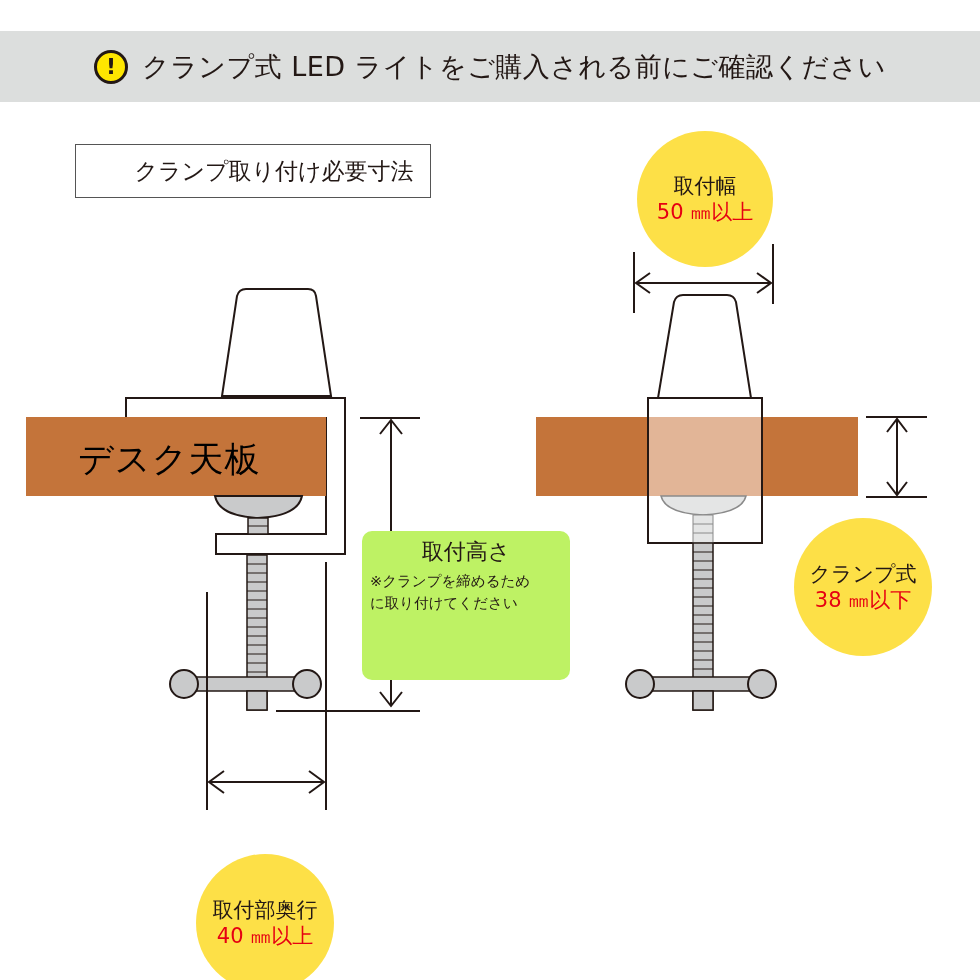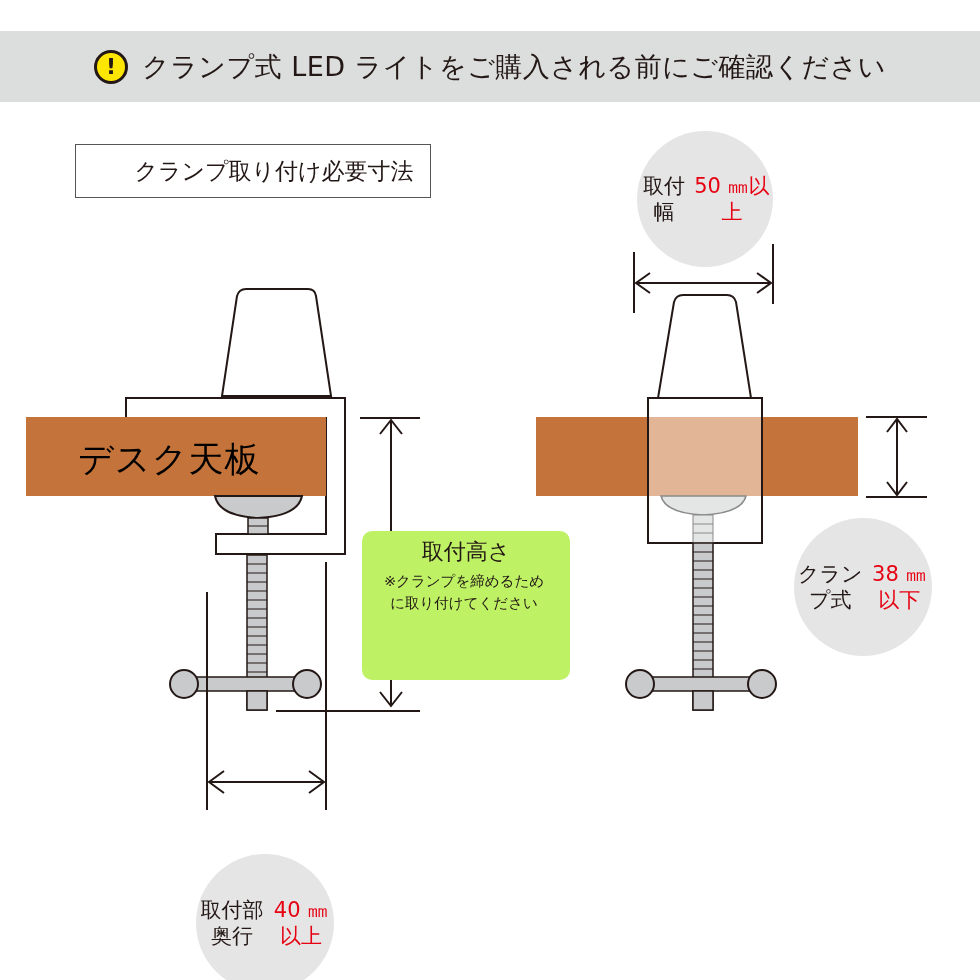--- a/index.html
+++ b/index.html
@@ -9,29 +9,29 @@
             display: flex; align-items: center; justify-content: center; }
   .warn-icon { width: 34px; height: 34px; border-radius: 50%; background: #ffe600; border: 3px solid #231815;
                box-sizing: border-box; display: flex; align-items: center; justify-content: center;
                font-weight: bold; font-size: 22px; margin-right: 14px; color: #231815; }
   .banner-title { font-size: 27px; letter-spacing: 0.5px; color: #231815; }
   .section-box { position: absolute; left: 75px; top: 144px; width: 356px; height: 54px; border: 1.5px solid #555;
                  box-sizing: border-box; display: flex; align-items: center; justify-content: center;
                  font-size: 23px; background: #fff; padding-left: 42px; }
   svg.diagram { position: absolute; left: 0; top: 0; }
   .desk-label { position: absolute; left: 78px; top: 436px; font-size: 35px; color: #000000; letter-spacing: 1px; }
-  .circle { position: absolute; border-radius: 50%; background: #e5e5e5; display: flex; flex-direction: row;
+  .circle { position: absolute; border-radius: 50%; background: #fde047; display: flex; flex-direction: column;
             align-items: center; justify-content: center; text-align: center; }
   .circle .lbl { font-size: 21px; color: #231815; line-height: 1.25; }
   .circle .val { font-size: 21px; color: #e60012; line-height: 1.25; }
   .note-box { position: absolute; left: 362px; top: 531px; width: 208px; height: 149px; background: #bef264;
               border-radius: 10px; text-align: center; }
   .note-box .lbl { font-size: 22px; margin-top: 8px; line-height: 1.2; }
   .note-box .val { font-size: 21px; color: #e60012; line-height: 1.2; }
-  .note-box .note { font-size: 14.5px; line-height: 1.48; margin-top: 6px; padding-left: 8px; text-align: center; padding-right: 12px; }
+  .note-box .note { font-size: 14.5px; line-height: 1.48; margin-top: 6px; padding-left: 8px; text-align: left; padding-right: 12px; }
 </style>
 </head>
 <body>
 
 <div class="banner">
   <div class="warn-icon">!</div>
   <span class="banner-title">クランプ式 LED ライトをご購入される前にご確認ください</span>
 </div>
 
 <div class="section-box">クランプ取り付け必要寸法</div>

